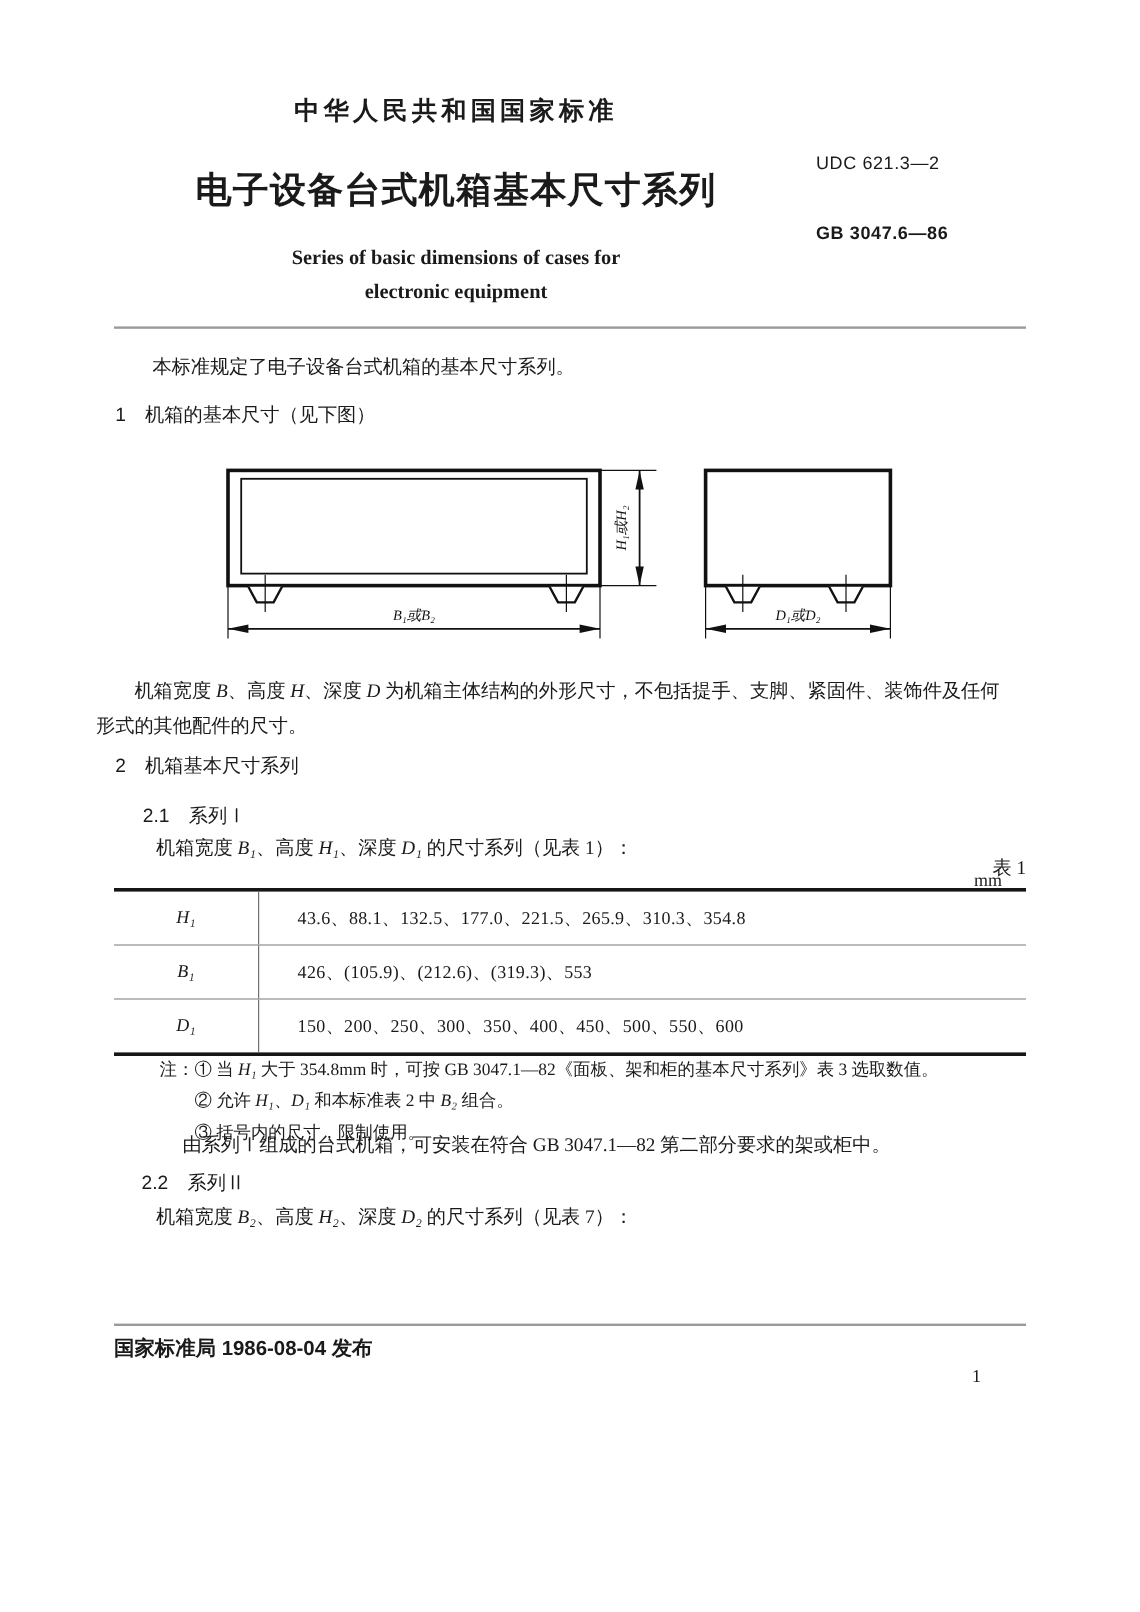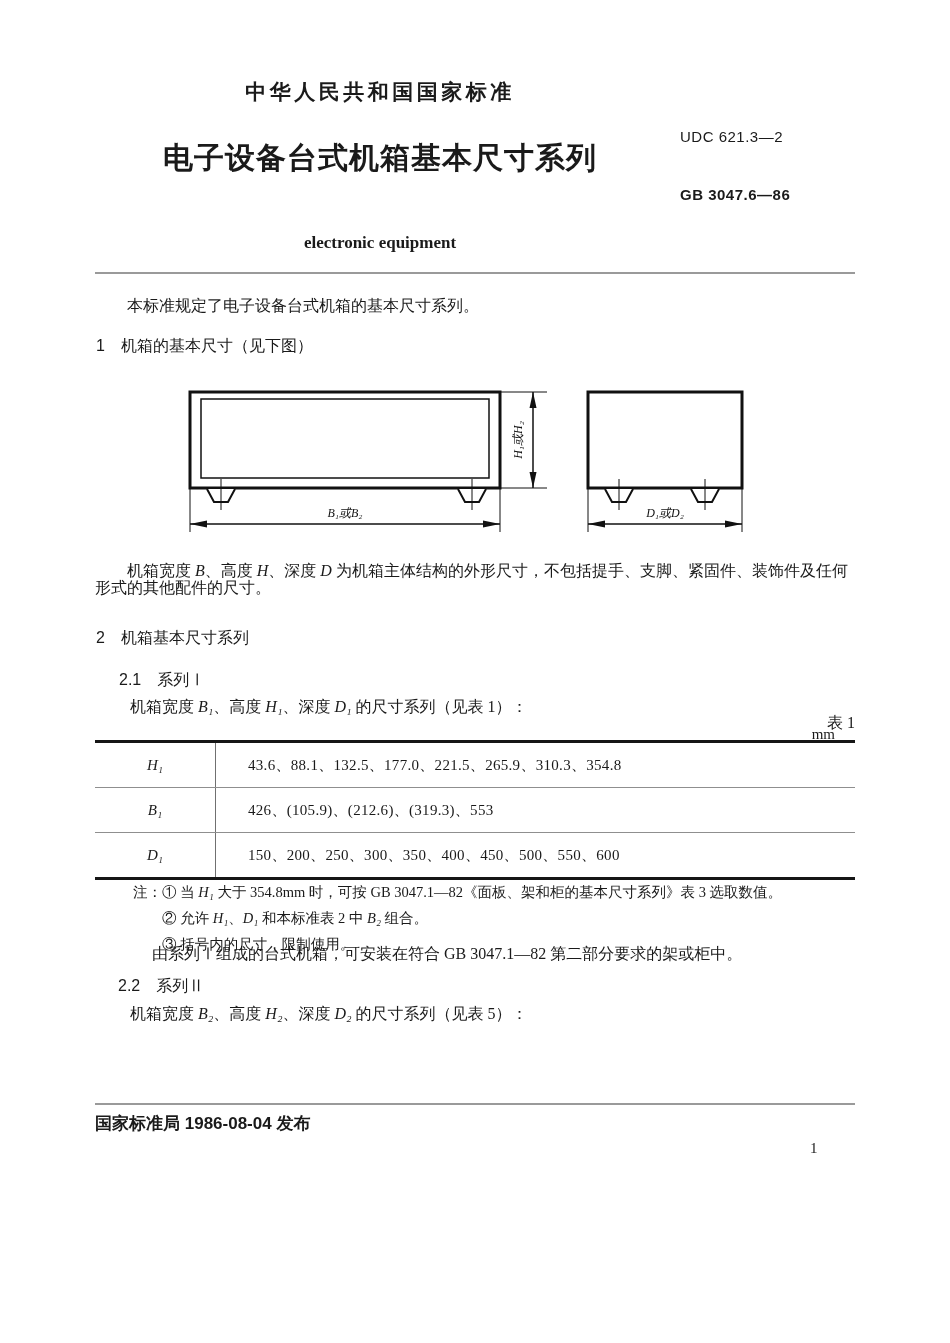--- a/index.html
+++ b/index.html
@@ -27,22 +27,22 @@
   .intro { left:95px; top:296px; width:760px; font-size:16px; text-indent:2em; }
 
   .h-sec { font-weight:normal; font-size:16px; }
   .h1 { left:96px; top:336px; }
   .h2 { left:96px; top:628px; }
   .h21 { left:119px; top:670px; }
   .h22 { left:118px; top:976px; }
 
   .figure { left:95px; top:386px; }
 
-  .dim-para { left:95px; top:562px; width:760px; font-size:16px;
-    line-height:17px; text-indent:2em; }
+  .dim-para { left:80px; top:562px; width:760px; font-size:16px;
+    line-height:29px; text-indent:2em; }
 
   .s21-intro { left:130px; top:697px; font-size:16px; }
   .s22-intro { left:130px; top:1004px; font-size:16px; }
 
   .t1-caption { left:95px; top:713px; width:760px; text-align:right; font-size:16px; }
   .t1-unit { position:absolute; right:20px; top:1px; font-size:15px;margin-top:12px; }
 
   .t1 { left:95px; top:740px; width:760px;
     border-top:3px solid #161616; border-bottom:3px solid #161616; }
   .t1-row { display:flex; height:44px; }
@@ -66,20 +66,21 @@
 </style>
 </head>
 <body>
 
 <div class="page">
 
   <div class="abs sans std-label">中华人民共和国国家标准</div>
   <div class="abs sans doc-title">电子设备台式机箱基本尺寸系列</div>
   <div class="abs sans udc-no">UDC 621.3—2</div>
   <div class="abs sans gb-no">GB 3047.6—86</div>
+  <div class="abs en-1">Series of basic dimensions of cases for</div>
   <div class="abs en-2">electronic equipment</div>
   <div class="abs rule rule-top"></div>
 
   <div class="abs intro">本标准规定了电子设备台式机箱的基本尺寸系列。</div>
 
   <div class="abs sans h-sec h1">1　机箱的基本尺寸（见下图）</div>
 
   <svg class="abs figure" width="760" height="160" viewBox="0 0 760 160">
 
     <g>
@@ -169,20 +170,20 @@
     <div class="note-indent">
       <span>③ 括号内的尺寸，限制使用。</span>
     </div>
   </div>
 
   <div class="abs concl">由系列Ⅰ组成的台式机箱，可安装在符合 GB 3047.1—82 第二部分要求的架或柜中。</div>
 
   <div class="abs sans h-sec h22">2.2　系列Ⅱ</div>
 
   <div class="abs s22-intro">
-    <span>机箱宽度 </span><span class="var">B₂</span><span>、高度 </span><span class="var">H₂</span><span>、深度 </span><span class="var">D₂</span><span> 的尺寸系列（见表 5）：</span>
+    <span>机箱宽度 </span><span class="var">B₂</span><span>、高度 </span><span class="var">H₂</span><span>、深度 </span><span class="var">D₂</span><span> 的尺寸系列（见表 7）：</span>
   </div>
 
   <div class="abs rule rule-bottom"></div>
   <div class="abs sans footer-issued">国家标准局 1986-08-04 发布</div>
   <div class="abs page-num">1</div>
 
 </div>
 
 </body></html>

